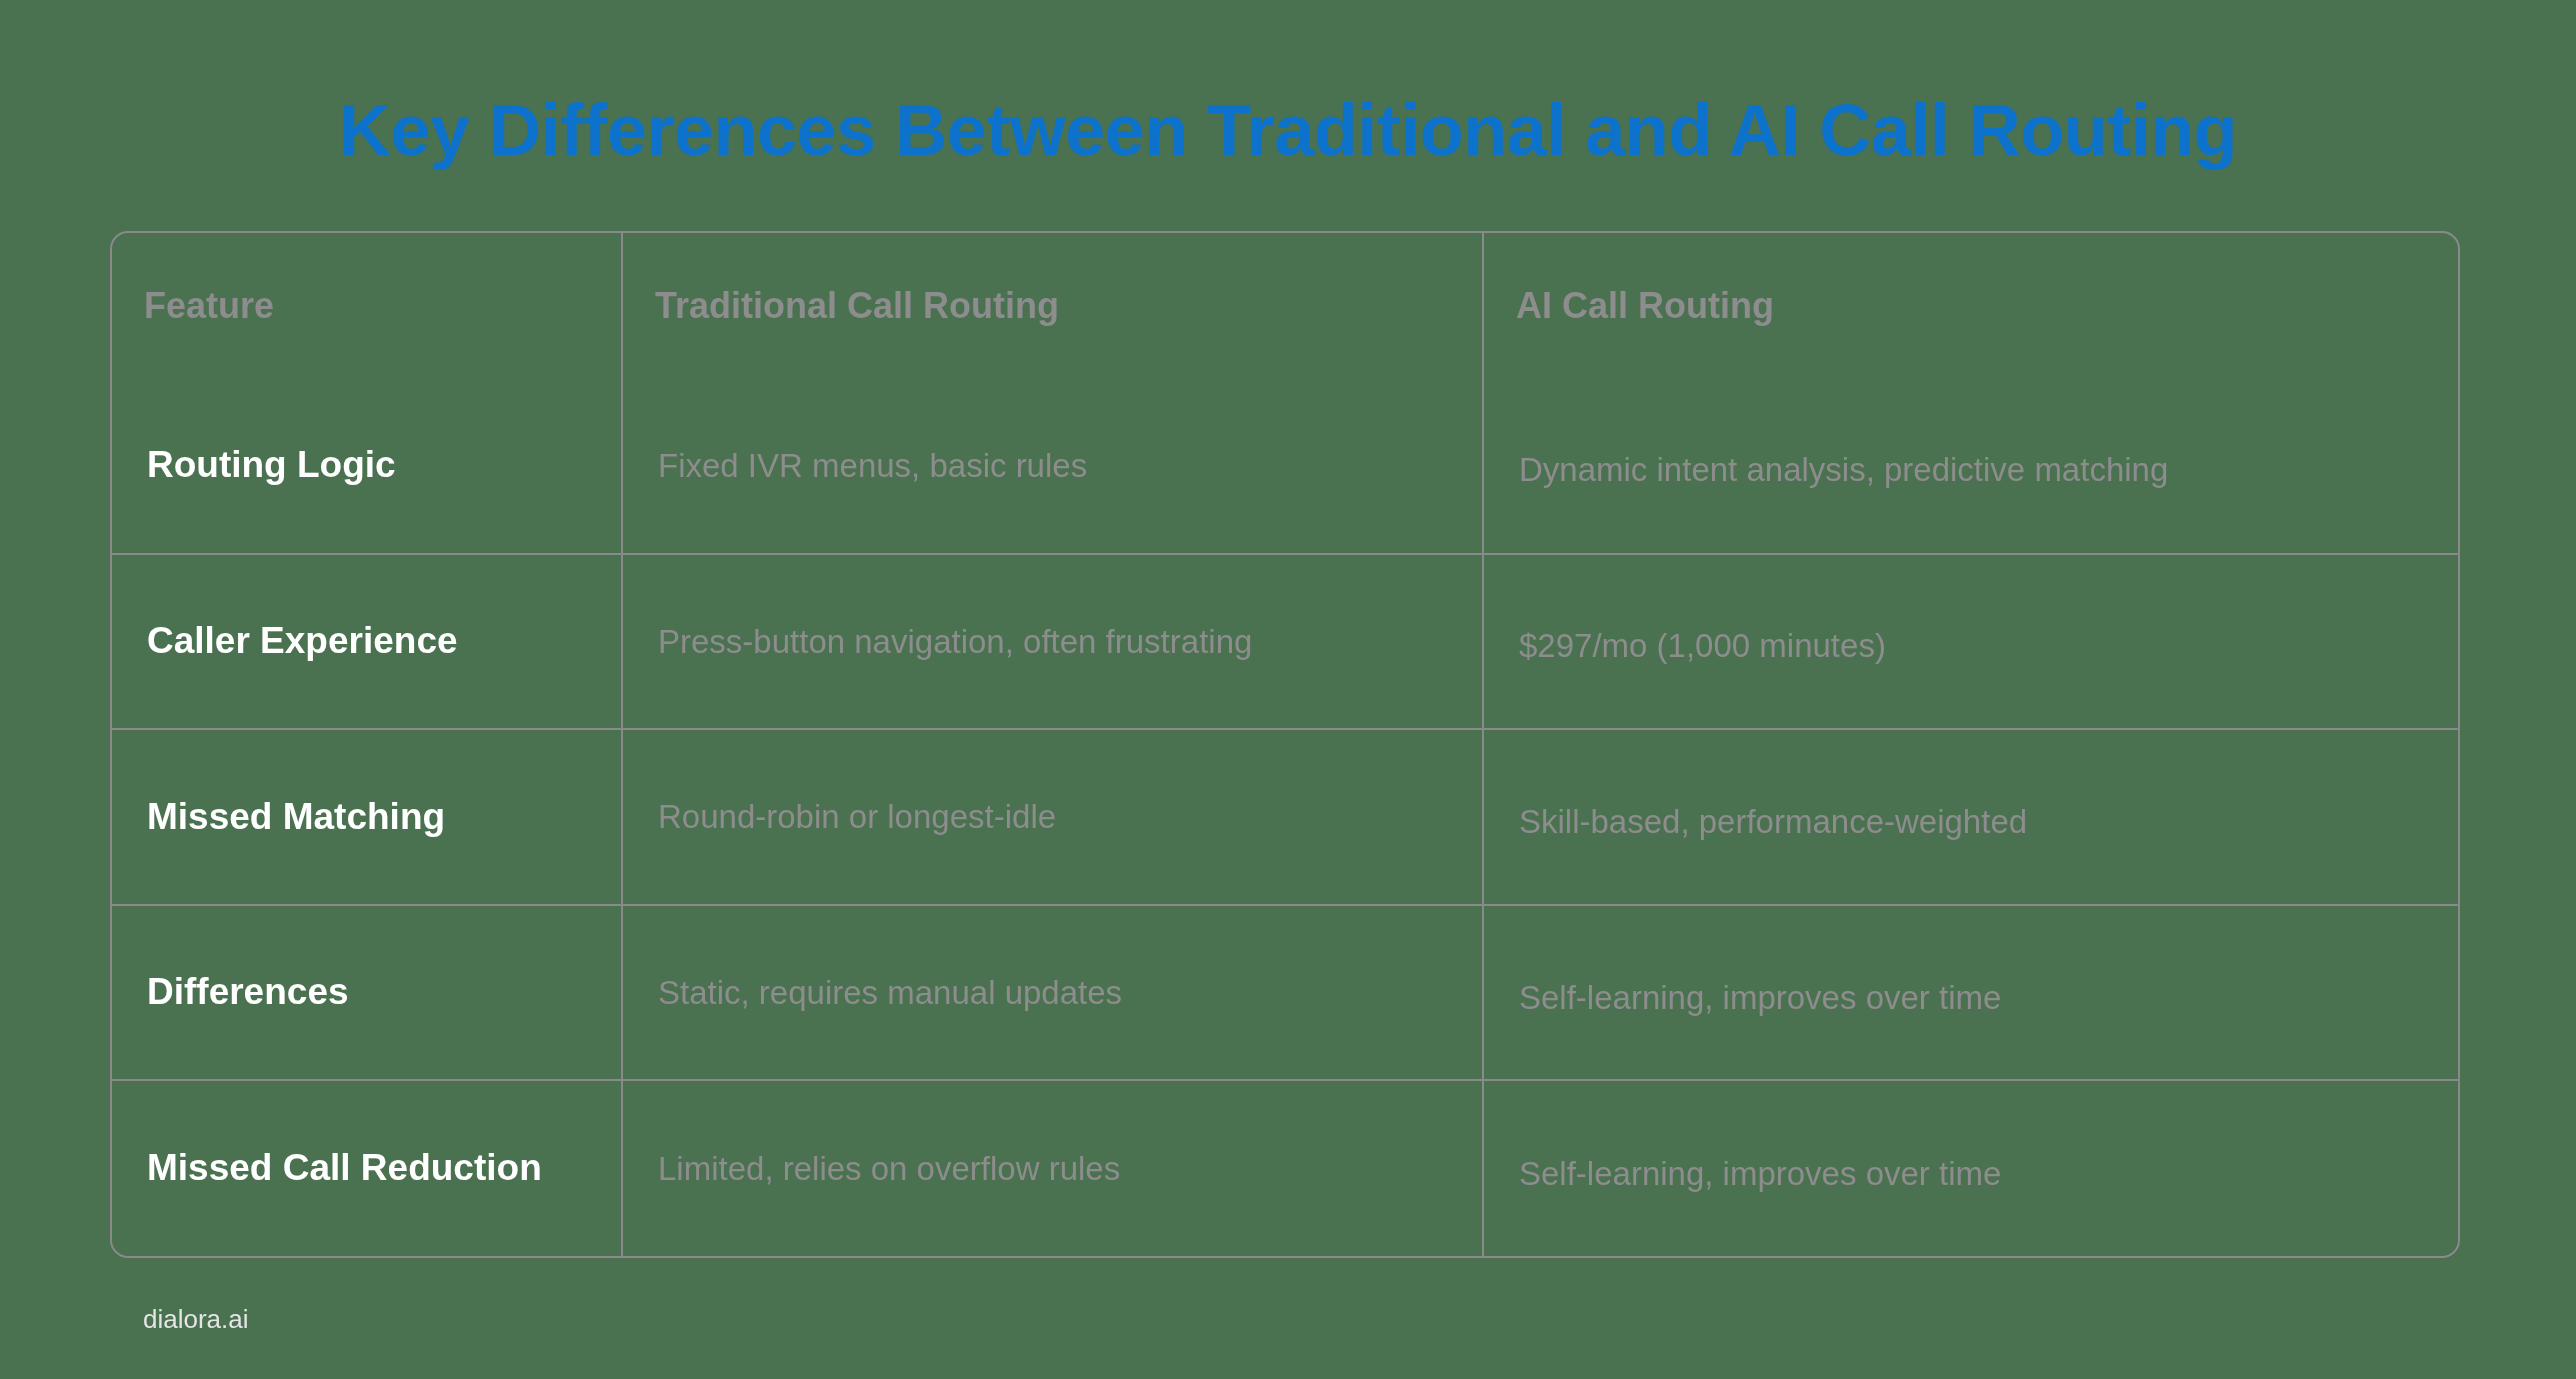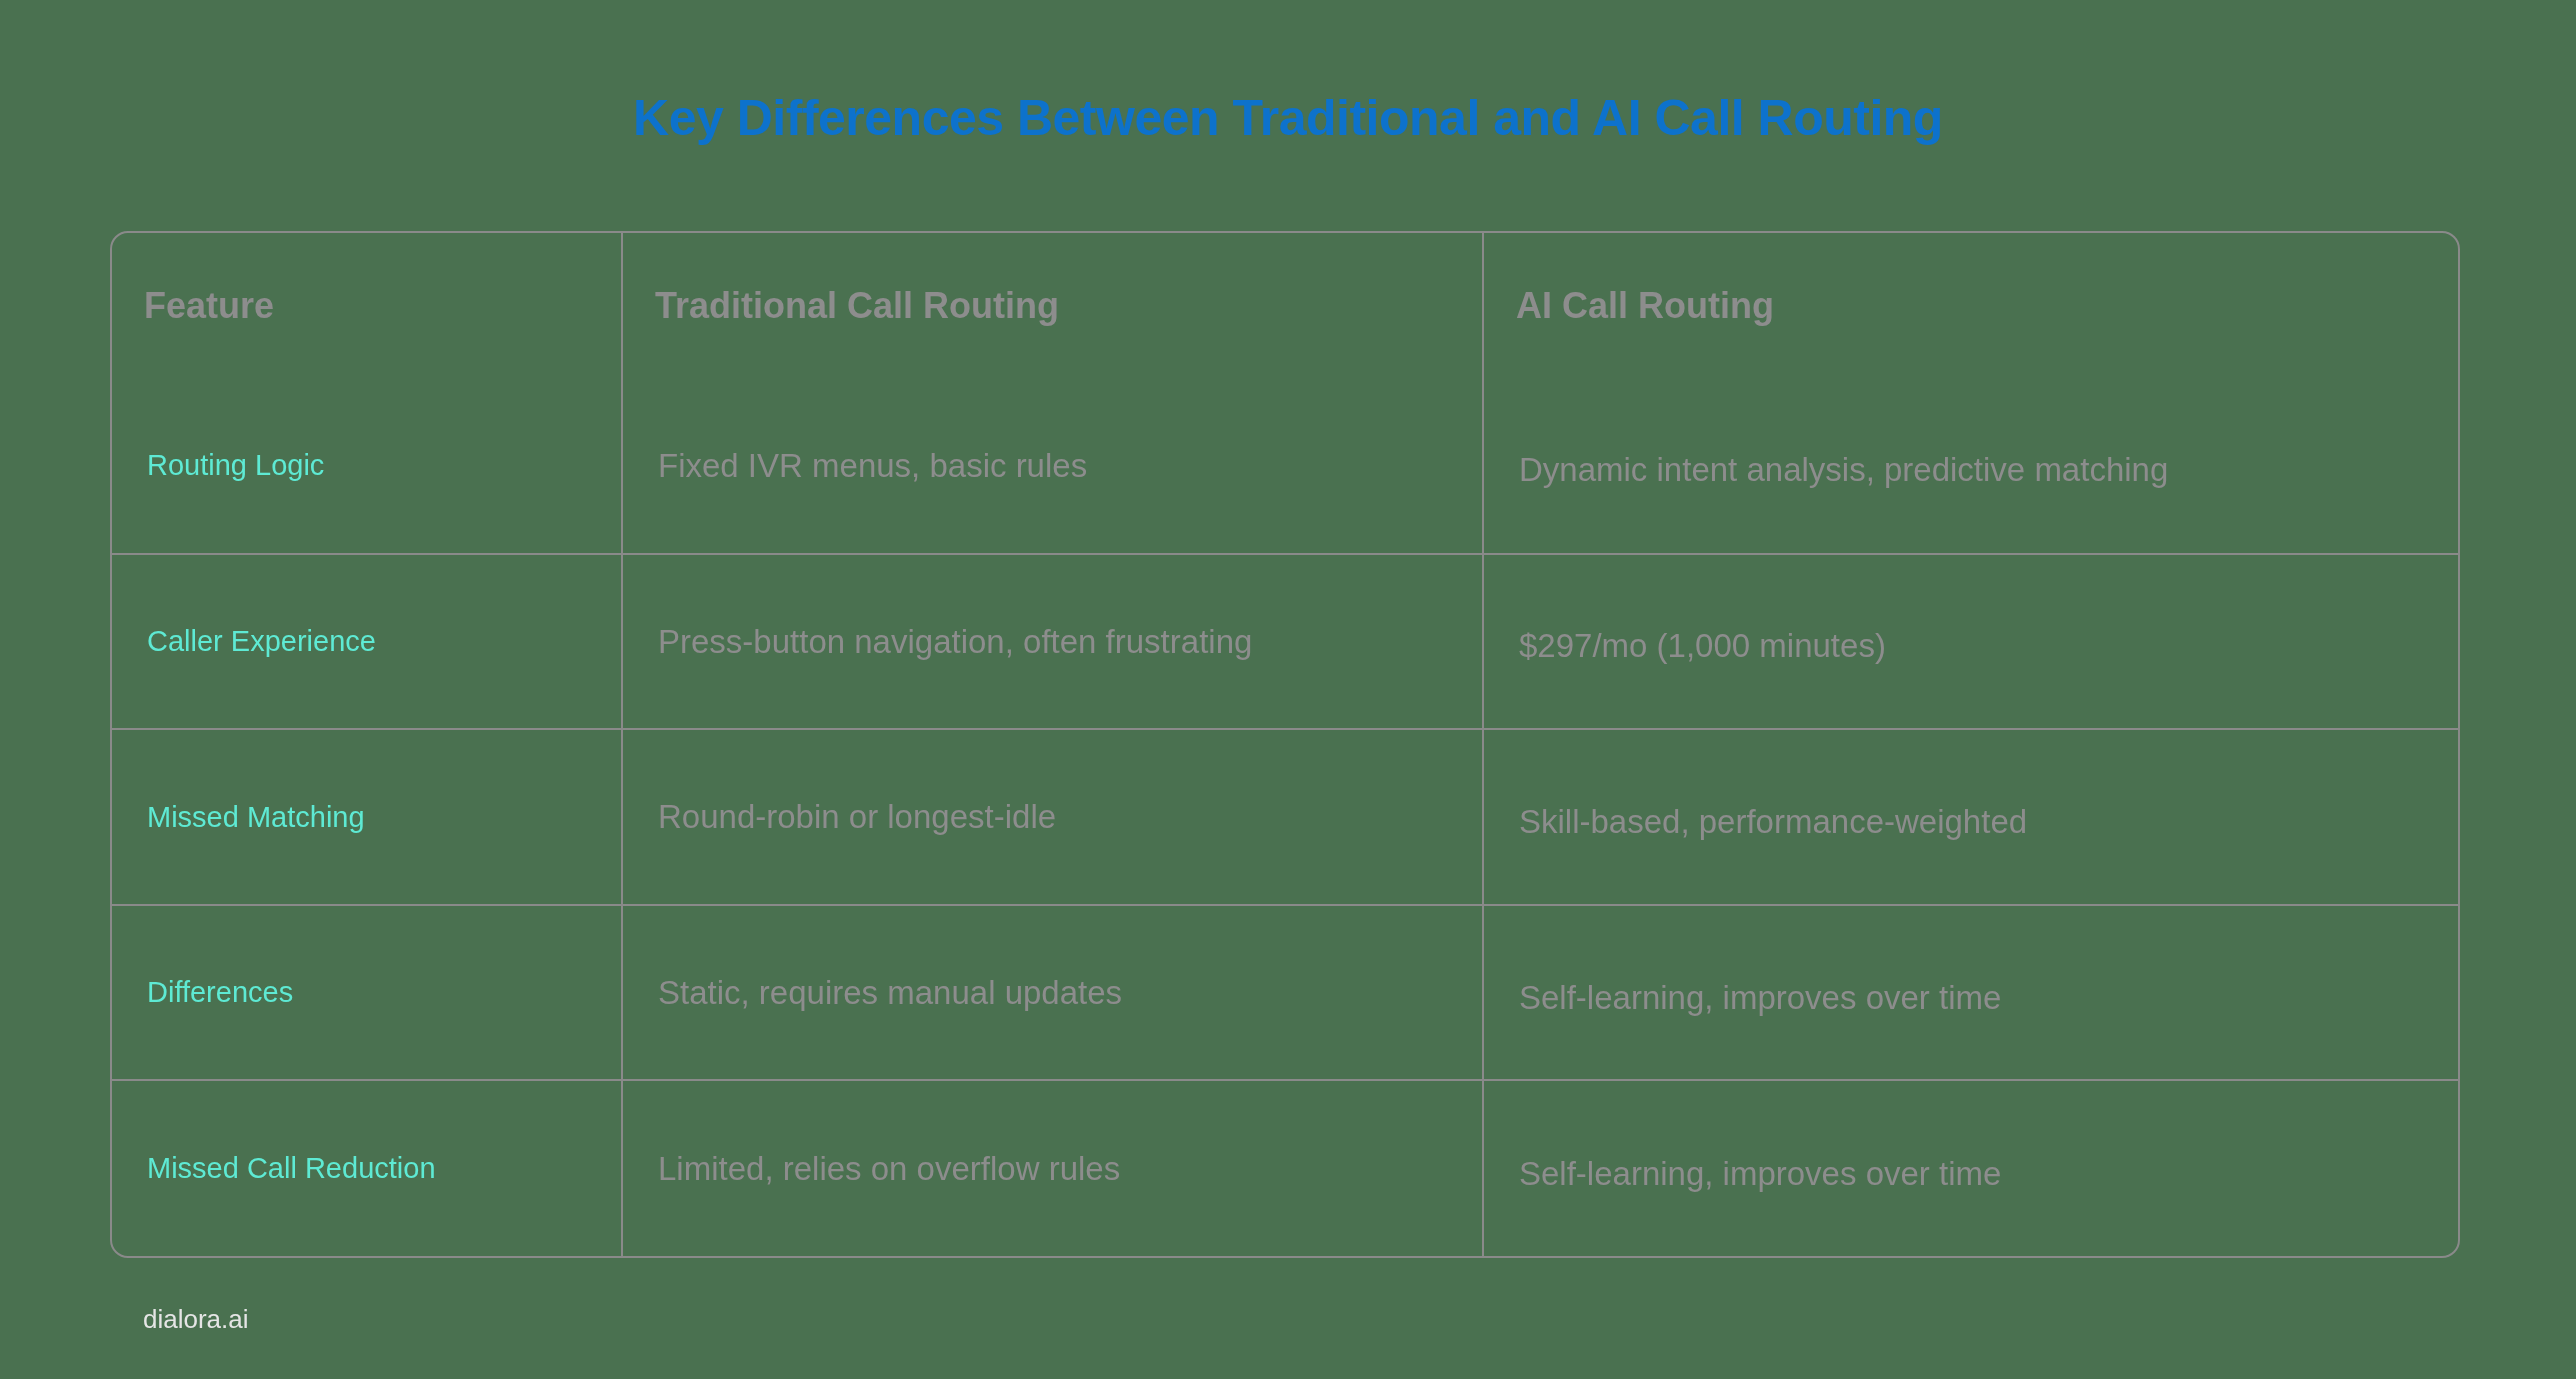--- a/index.html
+++ b/index.html
@@ -24,21 +24,21 @@
   }
 
   
   .title {
     position: absolute;
     left: 0;
     top: 91px;
     width: 2576px;
     text-align: center;
     color: #0d72cc;
-    font-size: 50px;
+    font-size: 72px;
     font-weight: 700;
     letter-spacing: -0.5px;
     line-height: 1.1;
     white-space: nowrap;
   }
 
   
   .table-wrap {
     position: absolute;
     left: 110px;
@@ -89,23 +89,23 @@
     font-weight: 700;
     line-height: 1.15;
     padding-left: 32px;
   }
 
   table.compare tbody tr {
     height: 172px;
   }
 
   td.feature-cell {
-    color: #5eead4;
-    font-size: 29px;
-    font-weight: 400;
+    color: #ffffff;
+    font-size: 37px;
+    font-weight: 700;
     line-height: 1.2;
   }
 
   td.value-cell {
     color: #8d8d8d;
     font-size: 33px;
     font-weight: 400;
     line-height: 1.2;
   }
 

